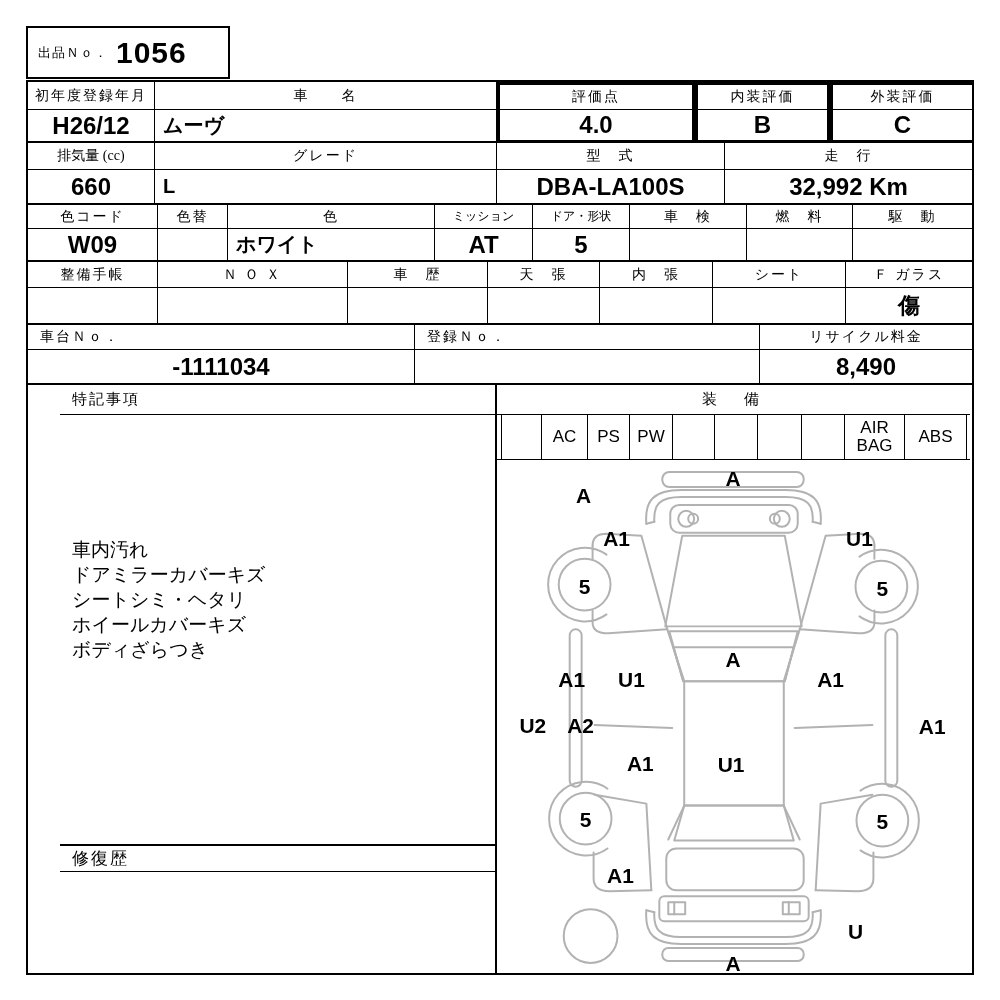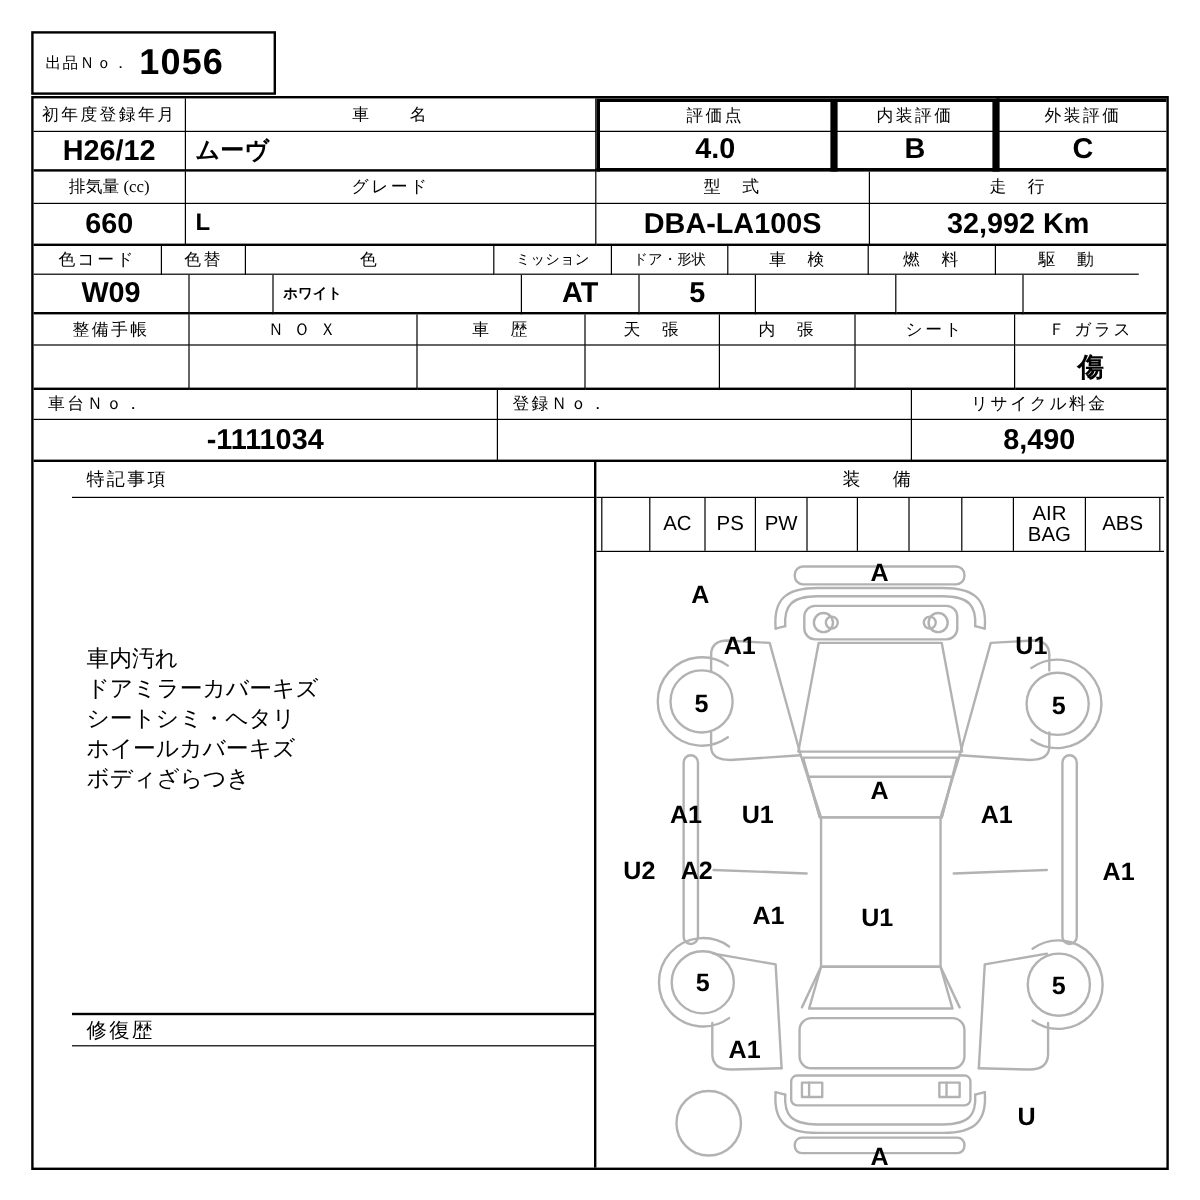--- a/index.html
+++ b/index.html
@@ -15,21 +15,21 @@
   
   .table{position:absolute;left:26px;top:80px;width:948px;height:895px;border:2px solid #000;background:#fff;}
   .band{display:flex;width:944px;}
   .c{border-right:1px solid #000;border-bottom:1px solid #000;display:flex;align-items:center;justify-content:center;overflow:hidden;}
   .c.last{border-right:none;}
   .hc{font-family:"Liberation Serif","DejaVu Serif",serif;font-size:14px;letter-spacing:2px;white-space:nowrap;}
   .hc.small{font-size:12px;letter-spacing:0;}
   .vc{font-weight:bold;font-size:24px;border-bottom-width:2px;}
   .vc.left{justify-content:flex-start;padding-left:8px;}
   .vc.mid{font-size:20px;}
-  .vc.sm{font-size:12px;}
+  .vc.sm{font-size:20px;}
   
   .bch{border:3px solid #000;border-bottom-width:1px;}
   .bcv{border:3px solid #000;border-top-width:0;}
   
   .lower{display:flex;width:944px;height:588px;}
   .lower-left{width:469px;border-right:2px solid #000;display:flex;flex-direction:column;padding-left:32px;}
   .notes-header{height:30px;border-bottom:1px solid #000;display:flex;align-items:center;padding-left:12px;
                 font-size:15px;letter-spacing:2px;}
   .notes-box{flex:1;padding:122px 10px 0 12px;font-size:19px;line-height:25px;}
   .repair-header{height:28px;border-top:2px solid #000;border-bottom:1px solid #000;display:flex;align-items:center;
@@ -81,21 +81,21 @@
     </div>
 
     <div class="band" style="height:35px">
       <div class="c vc" style="width:127px">660</div>
       <div class="c vc left mid" style="width:342px">L</div>
       <div class="c vc" style="width:228px">DBA-LA100S</div>
       <div class="c vc last" style="width:247px">32,992 Km</div>
     </div>
 
     <div class="band" style="height:24px">
-      <div class="c hc" style="width:107px">色コード</div>
+      <div class="c hc" style="width:130px">色コード</div>
       <div class="c hc" style="width:70px">色替</div>
       <div class="c hc" style="width:207px">色</div>
       <div class="c hc small" style="width:98px">ミッション</div>
       <div class="c hc small" style="width:97px">ドア・形状</div>
       <div class="c hc" style="width:117px">車　検</div>
       <div class="c hc" style="width:106px">燃　料</div>
       <div class="c hc last" style="width:119px">駆　動</div>
     </div>
 
     <div class="band" style="height:33px">

